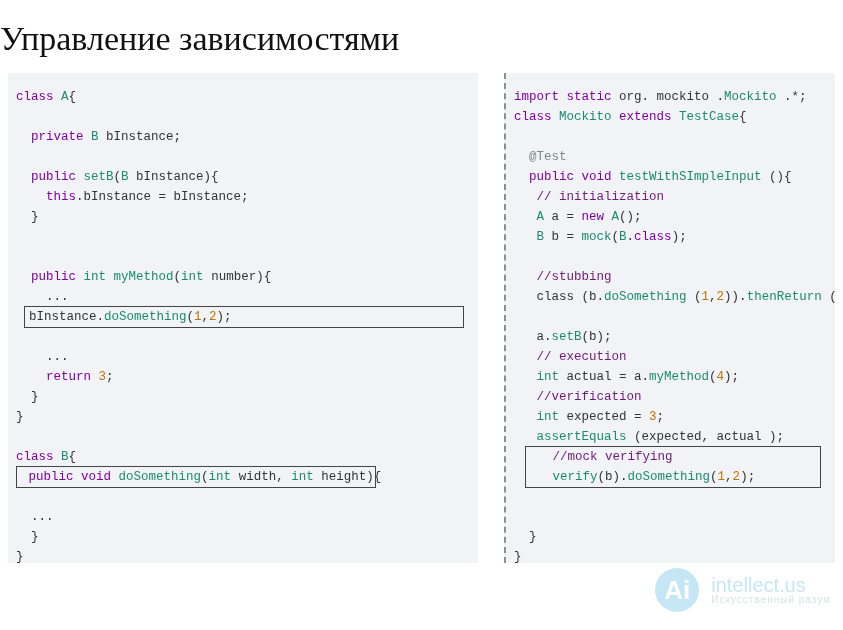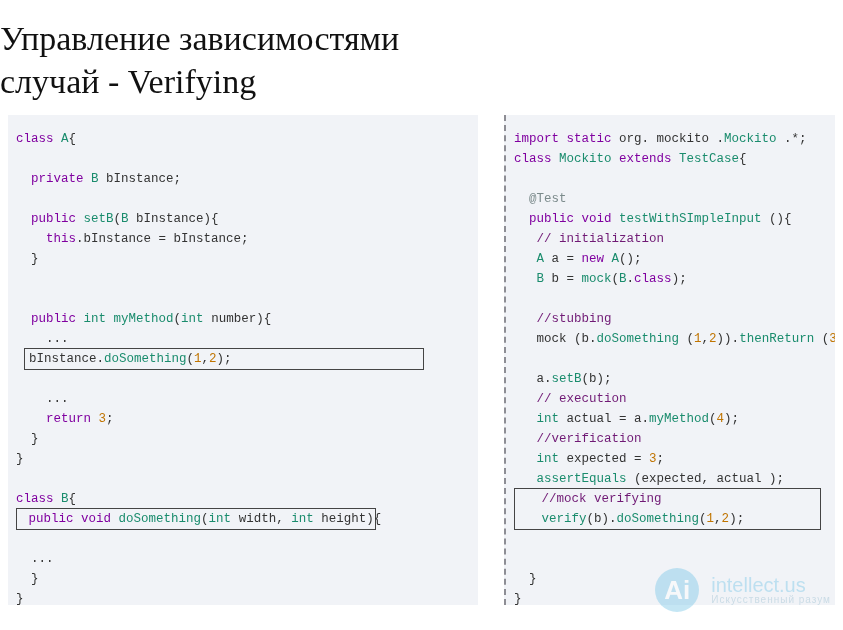--- a/index.html
+++ b/index.html
@@ -51,22 +51,22 @@
   .mth { color: #1a8c6d; }   
   .num { color: #c07400; }   
   .cmt { color: #701a75; font-style: normal; }
   .ann { color: #7b8a8b; }
   .boxed {
     display: inline-block;
     border: 1px solid #444;
     padding: 0 4px;
     margin-top:-1px; margin-bottom:-1px;
   }
-  .boxed.wide { display:block; width: 400px; margin-left:8px; }
-  .boxed.rwide { display:block; margin-left:0; margin-right:6px; }
+  .boxed.wide { display:block; width: 440px; margin-left:8px; }
+  .boxed.rwide { display:block; margin-left:11px; margin-right:6px; }
   .watermark {
     position:absolute;
     right: 12px;
     bottom: 18px;
     display:flex;
     align-items:center;
     gap:12px;
     opacity:0.45;
     pointer-events:none;
   }
@@ -82,21 +82,20 @@
     font-size:20px;
     line-height:1;
   }
   .watermark .wt small{ display:block;font-size:10px;color:#9bbfd1;letter-spacing:1px;}
 </style>
 </head>
 <body>
 
 <div class="title">
   <span>Управление зависимостями</span><br>
-  <span>случай - Verifying</span>
 </div>
 
 <div class="columns">
 
 <div class="pane left"><span class="kw">class</span><span> </span><span class="typ">A</span><span>{</span>
 
   <span class="kw">private</span><span> </span><span class="typ">B</span><span> bInstance;</span>
 
   <span class="kw">public</span><span> </span><span class="mth">setB</span><span>(</span><span class="typ">B</span><span> bInstance){</span>
     <span class="kw">this</span><span>.bInstance = bInstance;</span>
@@ -120,21 +119,21 @@
 <div class="pane right"><span class="kw">import</span><span> </span><span class="kw">static</span><span> </span><span>org. mockito .</span><span class="typ">Mockito</span><span> .*;</span>
 <span class="kw">class</span><span> </span><span class="typ">Mockito</span><span> </span><span class="kw">extends</span><span> </span><span class="typ">TestCase</span><span>{</span>
 
   <span class="ann">@Test</span>
   <span class="kw">public</span><span> </span><span class="kw">void</span><span> </span><span class="mth">testWithSImpleInput</span><span> (){</span>
    <span class="cmt">// initialization</span>
    <span class="typ">A</span><span> a = </span><span class="kw">new</span><span> </span><span class="typ">A</span><span>();</span>
    <span class="typ">B</span><span> b = </span><span class="mth">mock</span><span>(</span><span class="typ">B</span><span>.</span><span class="kw">class</span><span>);</span>
 
    <span class="cmt">//stubbing</span>
-   <span>mock (b.</span><span class="mth">doSomething</span><span> (</span><span class="num">1</span><span>,</span><span class="num">2</span><span>)).</span><span class="mth">thenReturn</span><span> (</span><span class="num">3</span><span>);</span>
+   <span>class (b.</span><span class="mth">doSomething</span><span> (</span><span class="num">1</span><span>,</span><span class="num">2</span><span>)).</span><span class="mth">thenReturn</span><span> (</span><span class="num">3</span><span>);</span>
 
    <span>a.</span><span class="mth">setB</span><span>(b);</span>
    <span class="cmt">// execution</span>
    <span class="typ">int</span><span> actual = a.</span><span class="mth">myMethod</span><span>(</span><span class="num">4</span><span>);</span>
    <span class="cmt">//verification</span>
    <span class="typ">int</span><span> expected = </span><span class="num">3</span><span>;</span>
    <span class="mth">assertEquals</span><span> (expected, actual );</span>
 <span class="boxed rwide">   <span class="cmt">//mock verifying</span>
    <span class="mth">verify</span><span>(b).</span><span class="mth">doSomething</span><span>(</span><span class="num">1</span><span>,</span><span class="num">2</span><span>);</span></span>
 

